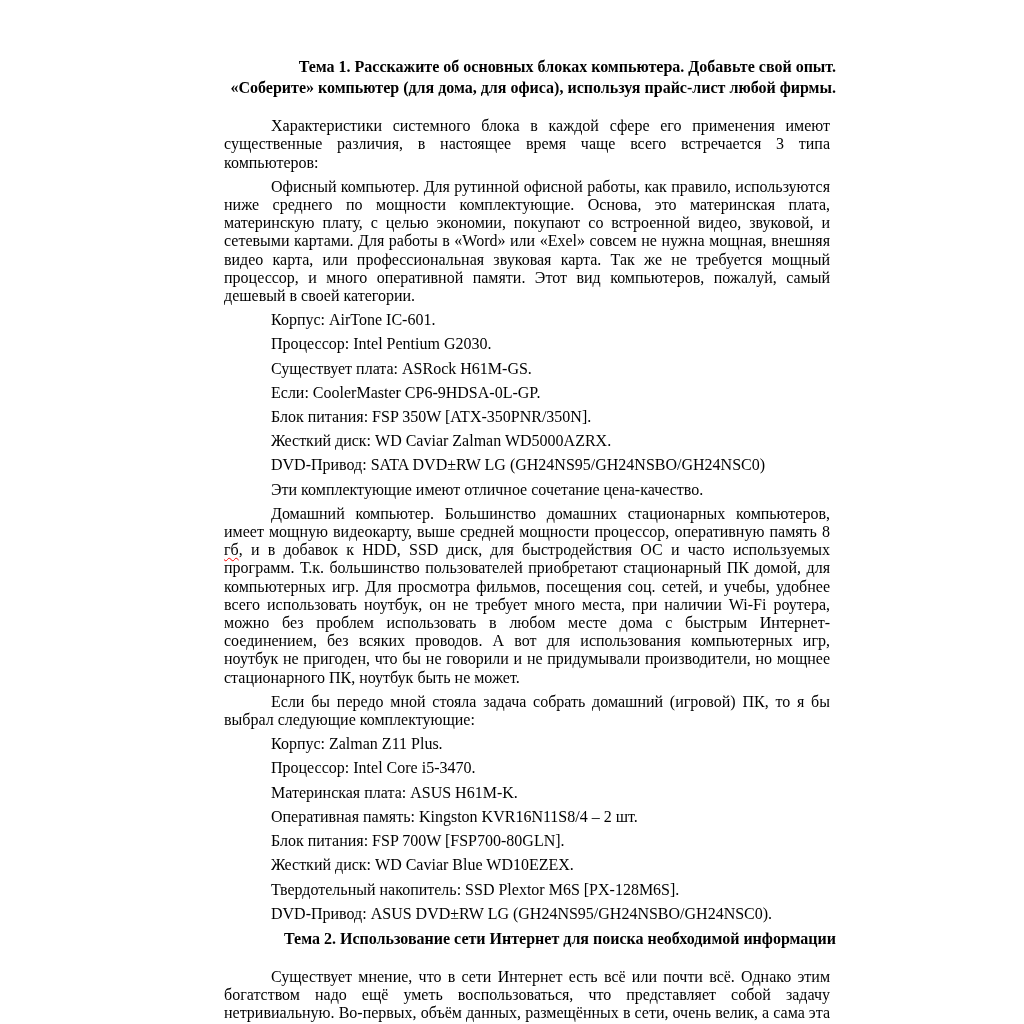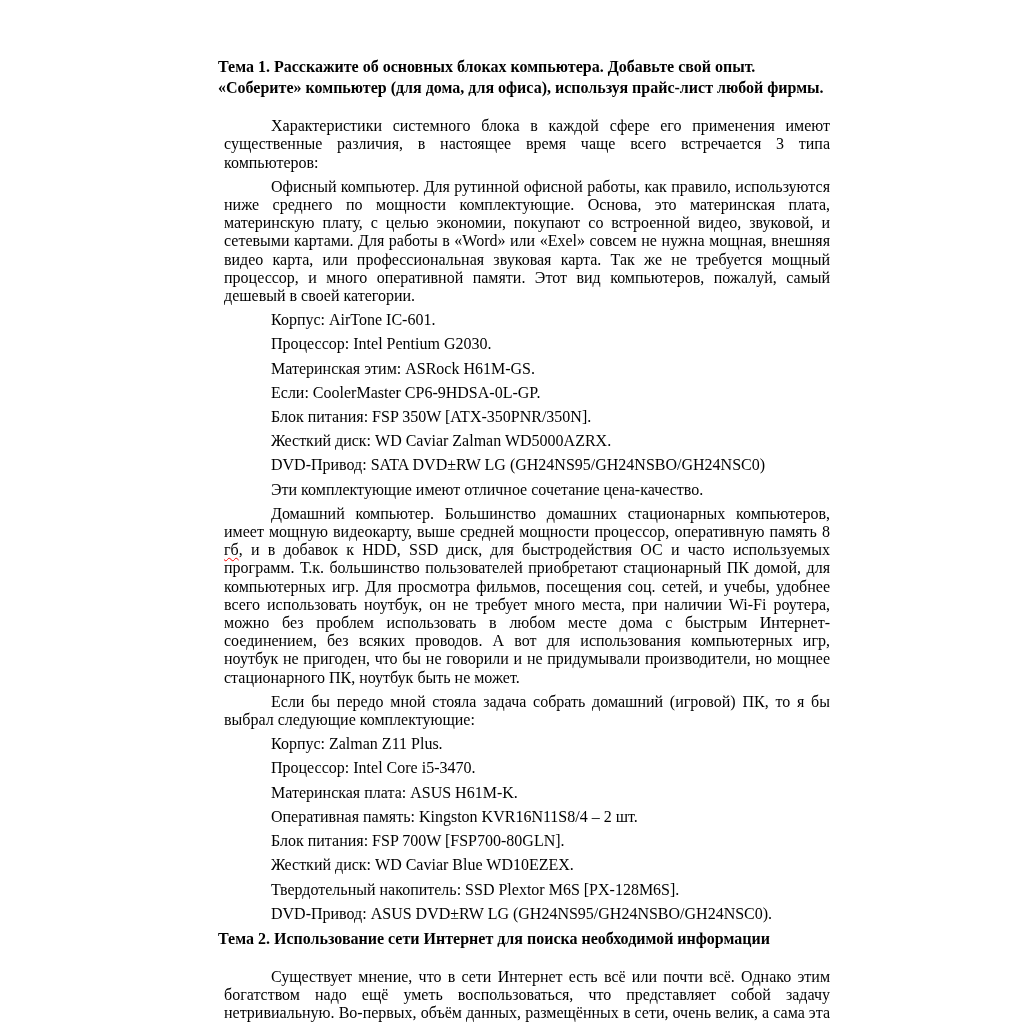--- a/index.html
+++ b/index.html
@@ -15,21 +15,21 @@
     left: 218px;
     top: 57px;
     width: 618px;
     font-family: "Liberation Serif", "DejaVu Serif", serif;
     font-size: 16px;
     line-height: 18.2px;
     color: #000000;
   }
   .doc-heading {
     font-weight: 700;
-    text-align: left;
+    text-align: right;
     line-height: 20.6px;
   }
   .doc-heading.first {
     margin-bottom: 19px;
   }
   .doc-heading.second {
     margin-top: 2px;
     margin-bottom: 18px;
   }
   p.para {
@@ -56,21 +56,21 @@
     <div>«Соберите» компьютер (для дома, для офиса), используя прайс-лист любой фирмы.</div>
   </div>
 
   <p class="para">Характеристики системного блока в каждой сфере его применения имеют существенные различия, в настоящее время чаще всего встречается 3 типа компьютеров:</p>
 
   <p class="para">Офисный компьютер. Для рутинной офисной работы, как правило, используются ниже среднего по мощности комплектующие. Основа, это материнская плата, материнскую плату, с целью экономии, покупают со встроенной видео, звуковой, и сетевыми картами. Для работы в «Word» или «Exel» совсем не нужна мощная, внешняя видео карта, или профессиональная звуковая карта. Так же не требуется мощный процессор, и много оперативной памяти. Этот вид компьютеров, пожалуй, самый дешевый в своей категории.</p>
 
 
   <p class="para">Корпус: AirTone IC-601.</p>
   <p class="para">Процессор: Intel Pentium G2030.</p>
-  <p class="para">Материнская этим: ASRock H61M-GS.</p>
+  <p class="para">Существует плата: ASRock H61M-GS.</p>
   <p class="para">Если: CoolerMaster CP6-9HDSA-0L-GP.</p>
   <p class="para">Блок питания: FSP 350W [ATX-350PNR/350N].</p>
   <p class="para">Жесткий диск: WD Caviar Zalman WD5000AZRX.</p>
   <p class="para">DVD-Привод: SATA DVD±RW LG (GH24NS95/GH24NSBO/GH24NSC0)</p>
   <p class="para">Эти комплектующие имеют отличное сочетание цена-качество.</p>
 
   <p class="para"><span>Домашний компьютер. Большинство домашних стационарных компьютеров, имеет мощную видеокарту, выше средней мощности процессор, оперативную память 8 </span><span class="spell-error">гб</span><span>, и в добавок к HDD, SSD диск, для быстродействия ОС и часто используемых программ. Т.к. большинство пользователей приобретают стационарный ПК  домой, для компьютерных игр. Для просмотра фильмов, посещения соц. сетей, и учебы, удобнее всего использовать ноутбук, он не требует много места, при наличии Wi-Fi роутера, можно без проблем использовать в любом месте дома с быстрым Интернет-соединением, без всяких проводов. А вот для использования компьютерных игр, ноутбук не пригоден, что бы не говорили и не придумывали производители, но мощнее стационарного ПК, ноутбук быть не может.</span></p>
 
   <p class="para">Если бы передо мной стояла задача собрать домашний (игровой) ПК, то я бы выбрал следующие комплектующие:</p>
 

